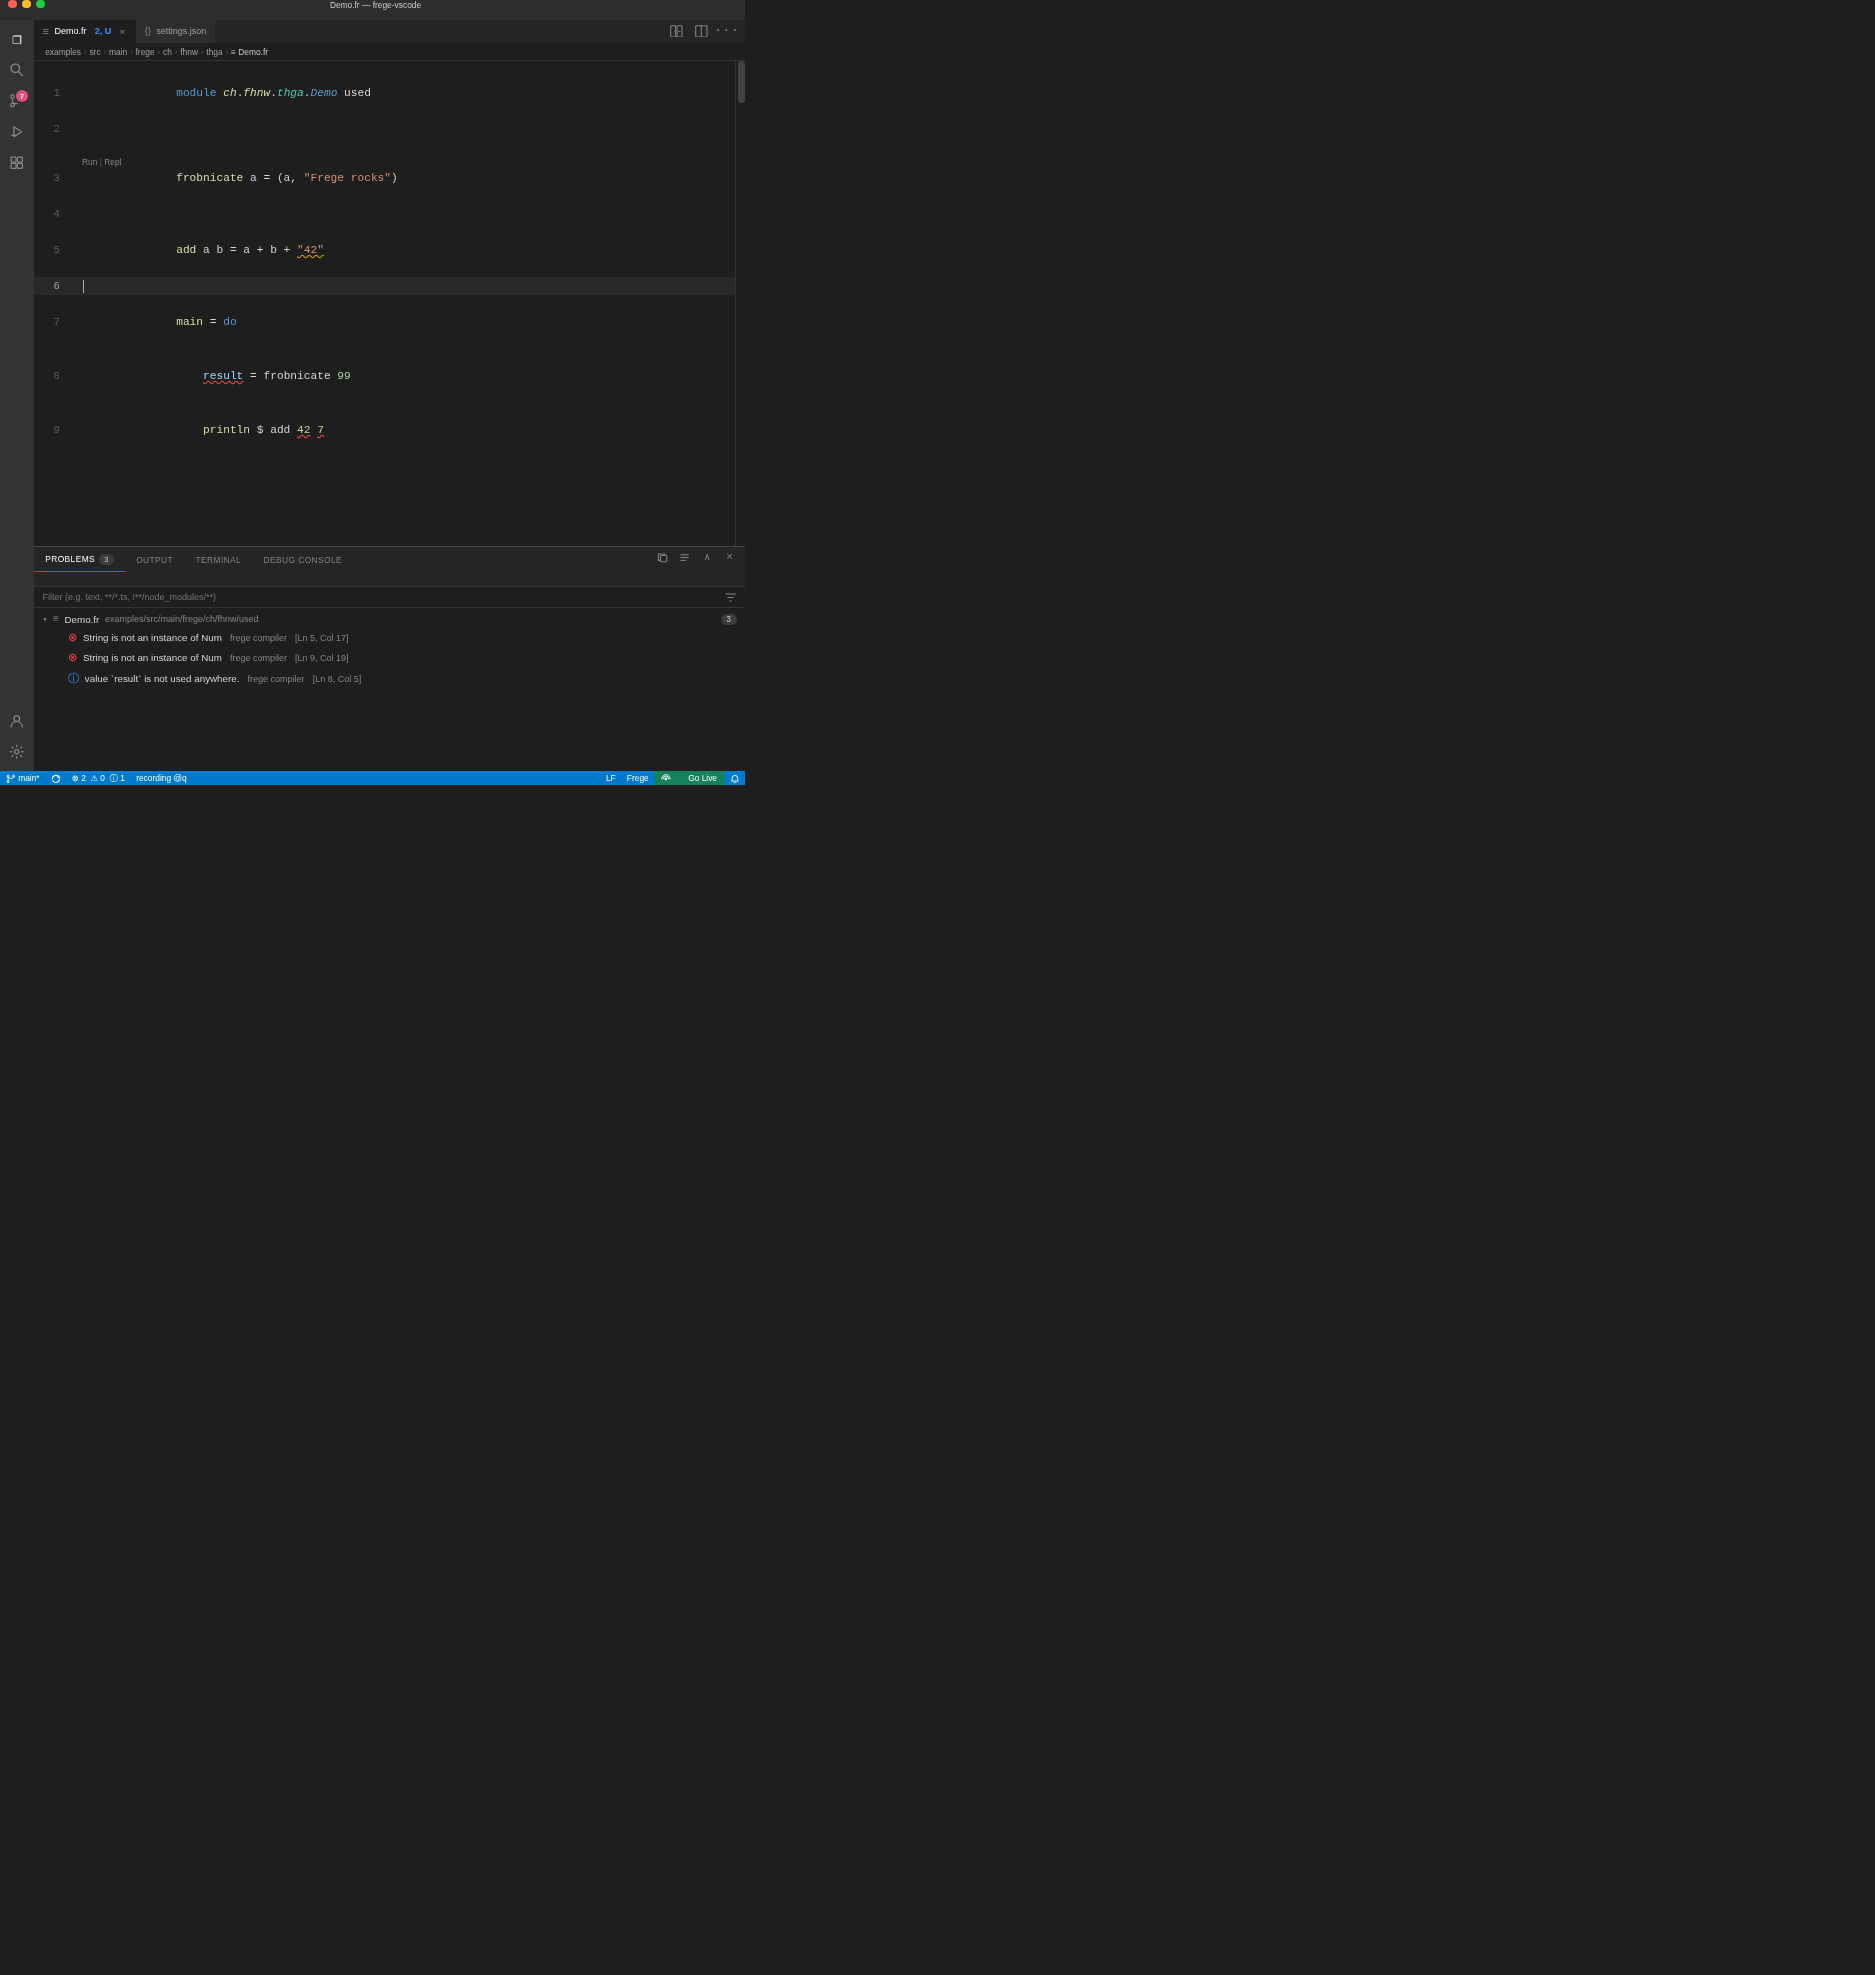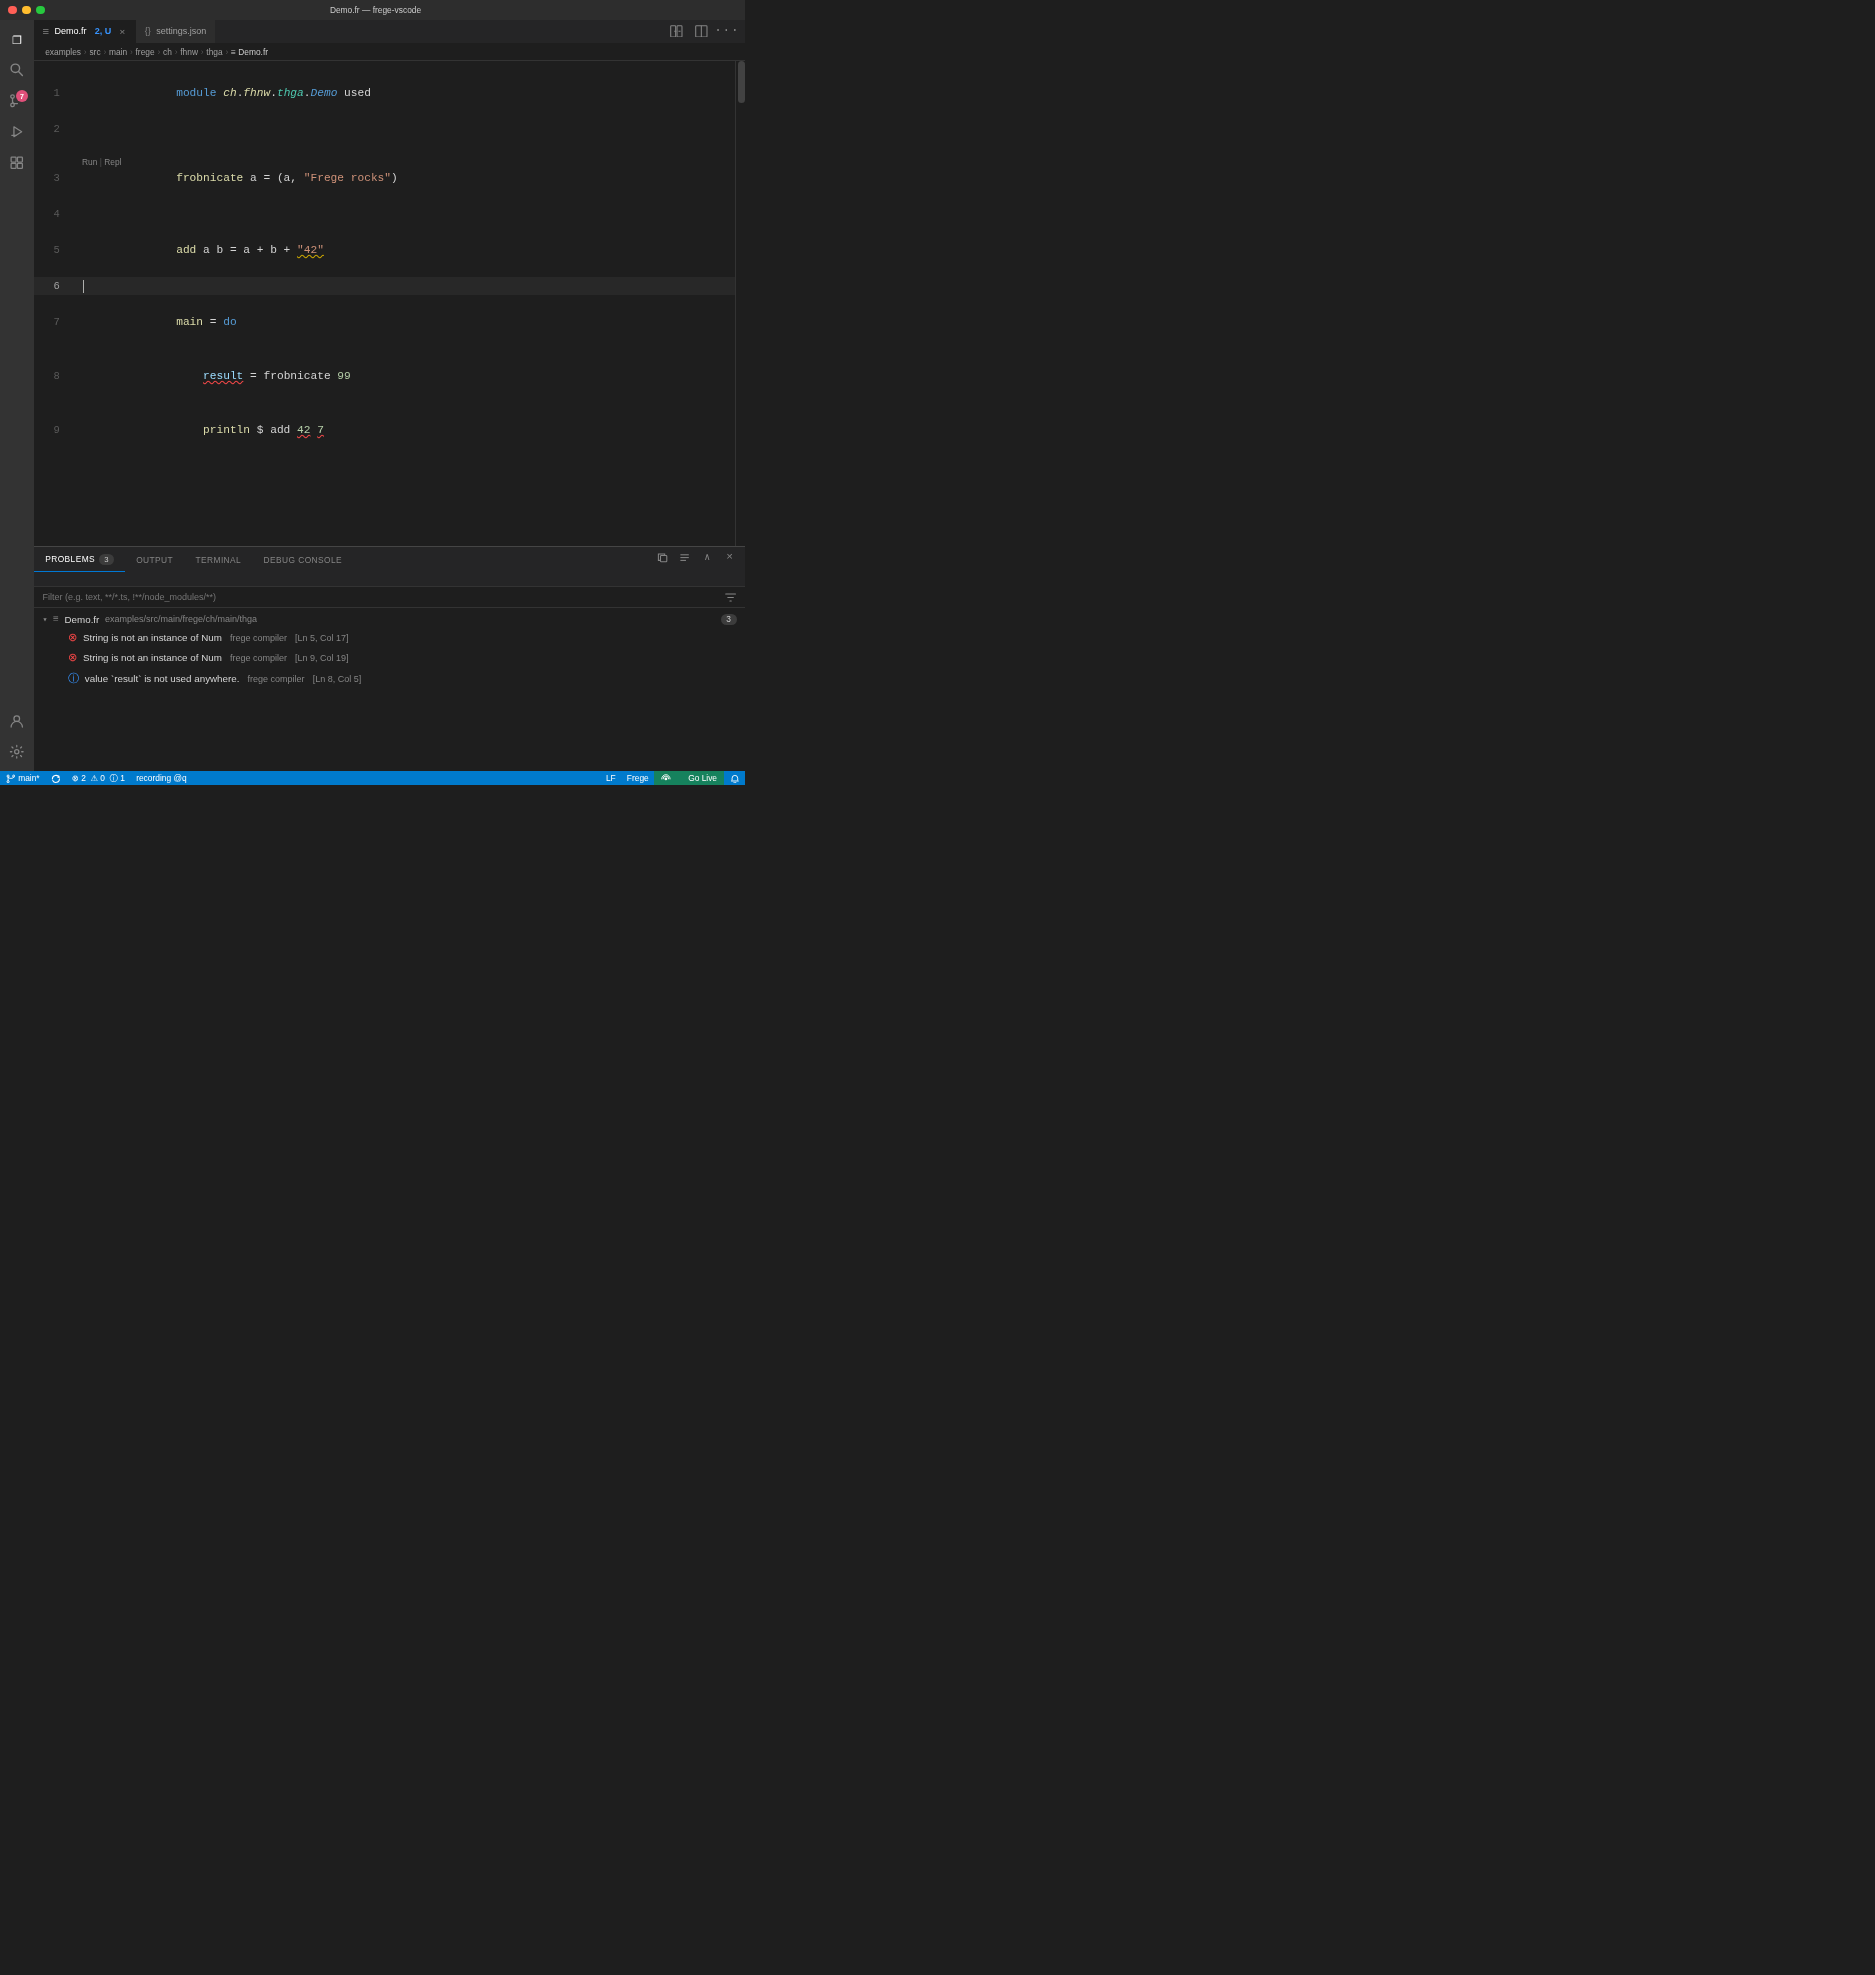--- a/index.html
+++ b/index.html
@@ -11,21 +11,20 @@
       color: #d4d4d4;
       overflow: hidden;
       position: relative;
     }
 
     
     .titlebar {
       background: #2d2d2d;
       height: 19.7px;
       display: flex;
-      align-items: center;
       justify-content: center;
       position: relative;
       padding-left: 6px;
     }
     .titlebar-title {
       font-size: 8.4px;
       color: #cccccc;
       font-family: -apple-system, sans-serif;
     }
     .traffic-lights {
@@ -700,21 +699,21 @@
           <path d="M1 3h14M4 8h8M7 13h2" stroke="#858585" stroke-width="1.5" stroke-linecap="round"></path>
         </svg>
       </div>
 
       <div class="problems-list">
 
         <div class="problem-file-header">
           <span class="collapse-icon">▾</span>
           <span class="file-icon-sym">≡</span>
           <span class="problem-filename">Demo.fr</span>
-          <span class="problem-filepath">examples/src/main/frege/ch/main/thga</span>
+          <span class="problem-filepath">examples/src/main/frege/ch/fhnw/used</span>
           <span class="problem-count-badge">3</span>
         </div>
 
         <div class="problem-item">
           <span class="error-icon">⊗</span>
           <span class="problem-message">String is not an instance of Num</span>
           <span class="problem-source">&nbsp;frege compiler</span>
           <span class="problem-location">&nbsp;[Ln 5, Col 17]</span>
         </div>
 

